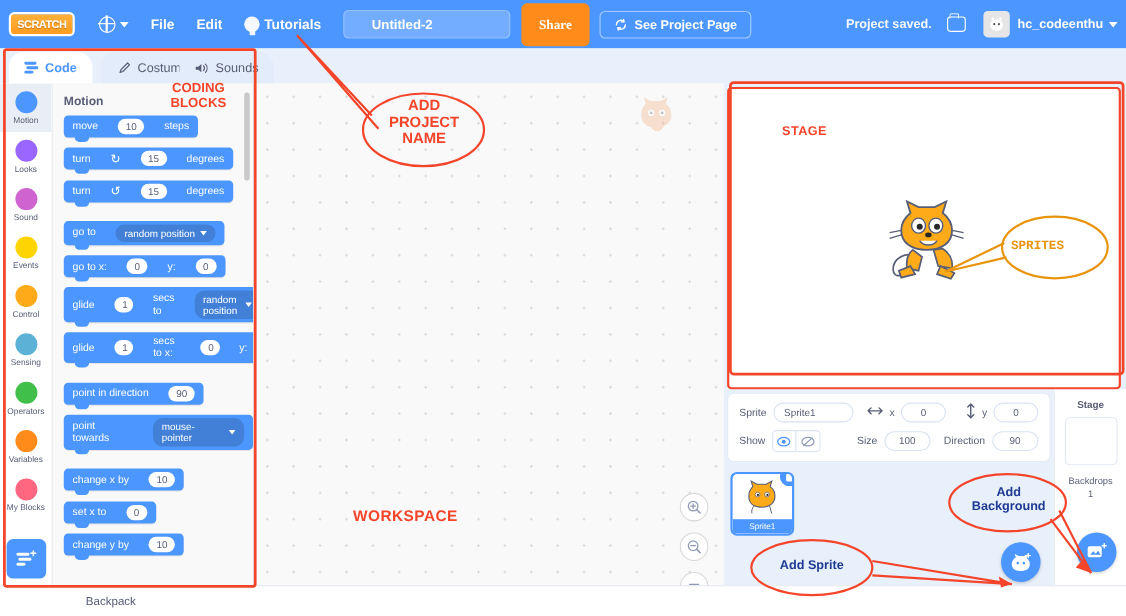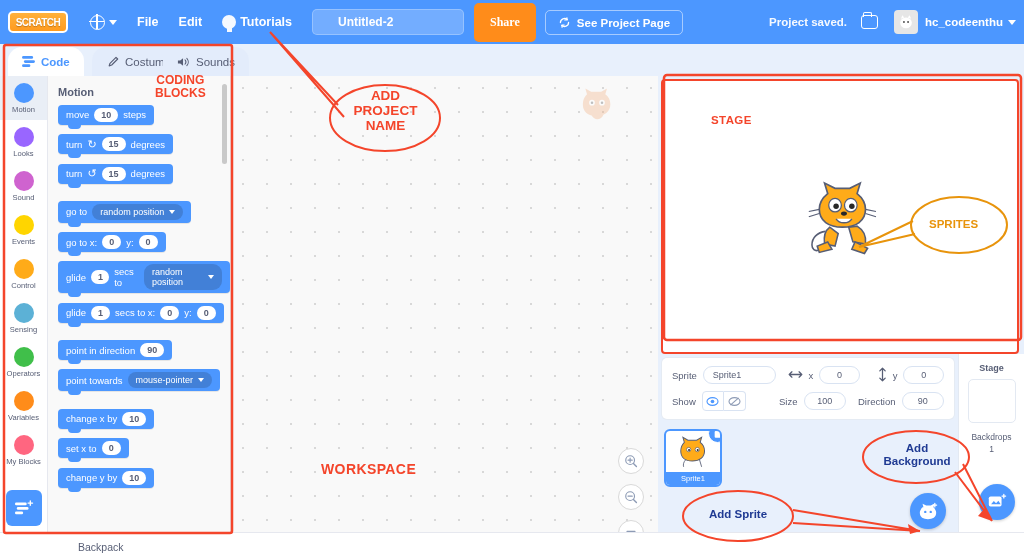--- a/index.html
+++ b/index.html
@@ -84,27 +84,27 @@
 
   
   .palette {
     position:absolute; left:48px; top:76px; width:183px; bottom:28px;
     background:#f9f9f9; overflow:hidden; border-right:1px solid #e6e8ef;
   }
   .pal-title { font-size:11px; font-weight:bold; color:#575e75; padding:10px 0 6px 10px; }
   .blk {
     position:relative; margin:0 0 9px 10px; display:inline-flex; align-items:center;
     background:#4c97ff; color:#fff; font-size:9.5px; border-radius:4px;
-    padding:3px 8px; gap:5px; box-shadow:0 1px 0 rgba(0,0,0,.08); cursor:grab;
+    padding:3px 8px; gap:18px; box-shadow:0 1px 0 rgba(0,0,0,.08); cursor:grab;
   }
   .blk:after {
     content:""; position:absolute; left:10px; bottom:-4px; width:13px; height:5px;
     background:#4c97ff; border-radius:0 0 4px 4px;
   }
-  .oval { background:#fff; color:#575e75; border-radius:9px; padding:2px 7px; font-size:9px; min-width:13px; text-align:center;font-weight:bold; }
+  .oval { background:#fff; color:#575e75; border-radius:9px; padding:2px 7px; font-size:9px; min-width:13px; text-align:center; }
   .drop { background:#4280d7; border-radius:9px; padding:3px 8px; font-size:9px; display:inline-flex; align-items:center; gap:5px; }
   .dropcar { width:0;height:0;border-left:3px solid transparent;border-right:3px solid transparent;border-top:4px solid #fff; }
   .gap { height:8px; }
   .pal-scroll { position:absolute; right:3px; top:8px; width:5px; height:80px; border-radius:3px; background:#c9c9c9; }
 
   
   .workspace {
     position:absolute; left:231px; top:76px; right:366px; bottom:28px;
     background:#f9f9f9;
     background-image:radial-gradient(#d8d8d8 1px, transparent 1px);
@@ -446,21 +446,21 @@
           <path d="M16 44c-4 3-6 9-5 16l10 2 3-12z" fill="#ffab19" stroke="#575e75" stroke-width="1.5"></path>
           <path d="M34 44l4 14 12 2c1-8-3-14-8-17z" fill="#ffab19" stroke="#575e75" stroke-width="1.5"></path>
           <path d="M12 48c-8 1-13 6-13 13 0 4 3 6 6 5" fill="none" stroke="#575e75" stroke-width="1.5"></path>
           <path d="M14 58l-10 4 2 6 12-3z" fill="#ffab19" stroke="#575e75" stroke-width="1.5"></path>
           <path d="M40 58l12 6-3 5-12-4z" fill="#ffab19" stroke="#575e75" stroke-width="1.5"></path>
         </g>
 
         <ellipse cx="296" cy="144" rx="48" ry="28" fill="none" stroke="#e8940c" stroke-width="2"></ellipse>
         <path d="M252 153L196 166M250 140L196 166" stroke="#e8940c" stroke-width="2" fill="none"></path>
       </svg>
-      <div class="anno-txt t-orange" style="left:266px; top:137px; font-size:11.5px;">SPRITES</div>
+      <div class="anno-txt t-orange" style="left:256px; top:137px; font-size:11.5px;font-family:Liberation Mono, monospace;">SPRITES</div>
     </div>
   </div>
 
   <div class="spritepane">
     <div class="spriteinfo">
       <div class="srow">
         <span>Sprite</span>
         <span class="sfield wide">Sprite1</span>
         <span style="flex:1"></span>
         <span>

